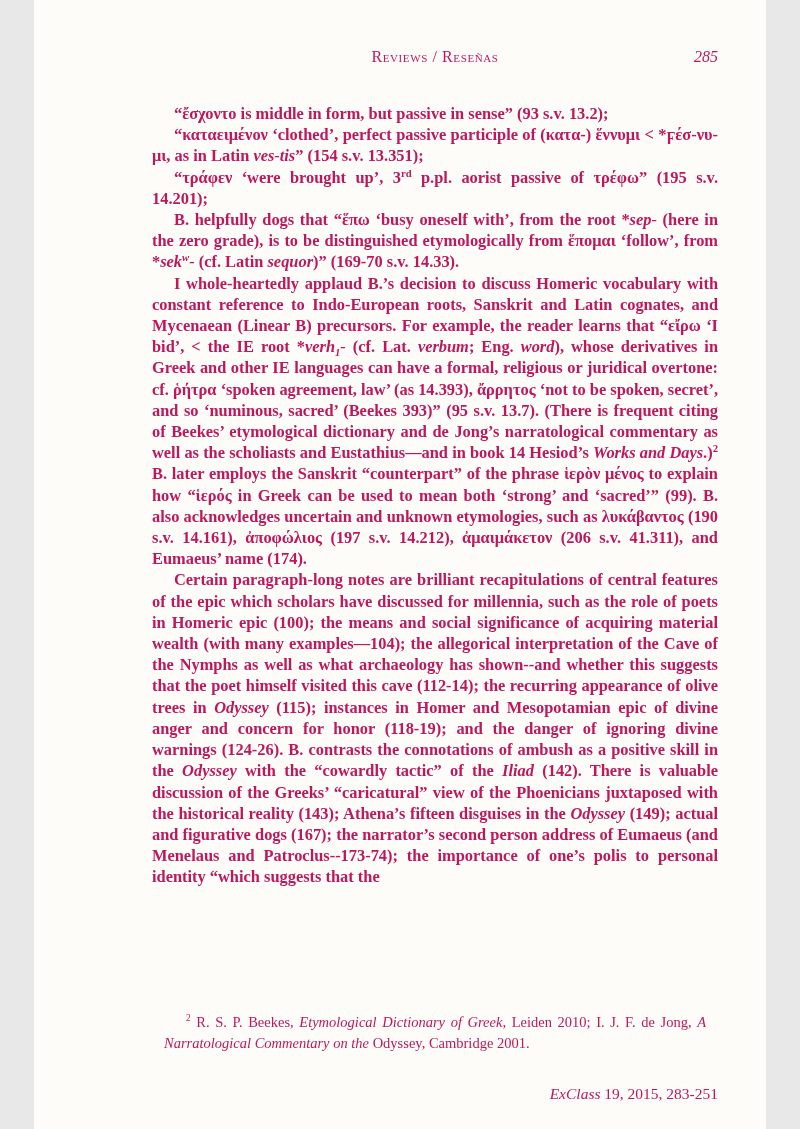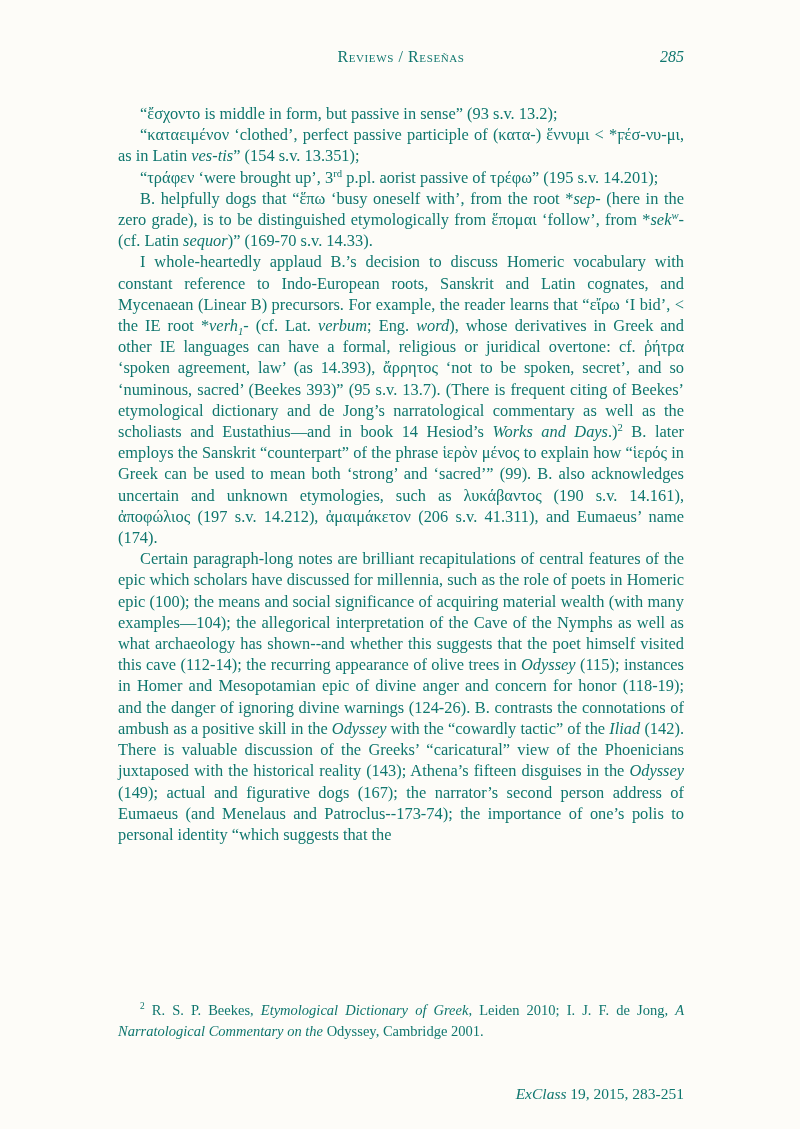--- a/index.html
+++ b/index.html
@@ -2,25 +2,25 @@
 <html><head>
 <meta charset="utf-8">
 <style>
   html, body {
     margin: 0;
     padding: 0;
     background: #e8e8e8;
   }
   .page {
     position: relative;
-    width: 800px;
+    width: 732px;
     height: 1129px;
     margin: 0 auto;
     background: #fdfcf8;
-    color: #0f766e;
+    color: #be185d;
     font-family: "Liberation Serif", "DejaVu Serif", serif;
     overflow: hidden;
   }
   .running-head {
     position: absolute;
     top: 48px;
     left: 118px;
     width: 566px;
     height: 20px;
     font-size: 16px;
@@ -42,34 +42,35 @@
     top: 103px;
     left: 118px;
     width: 566px;
     font-size: 16.4px;
     line-height: 21.2px;
     text-align: justify;
   }
   .body-text p {
     margin: 0;
     text-indent: 22px;
+    font-weight: bold;
   }
   sup { font-size: 0.65em; line-height: 0; vertical-align: super; }
   sub { font-size: 0.65em; line-height: 0; vertical-align: sub; }
   .it { font-style: italic; }
   .footnote {
     position: absolute;
     top: 1000px;
     left: 118px;
     width: 566px;
     font-size: 14.5px;
     line-height: 20.5px;
     text-align: justify;
   }
-  .footnote p { margin: 0; text-indent: 22px; }
+  .footnote p { margin: 12px; text-indent: 22px; }
   .journal-footer {
     position: absolute;
     top: 1085px;
     left: 118px;
     width: 566px;
     text-align: right;
     font-size: 15.5px;
   }
 </style>
 </head>

